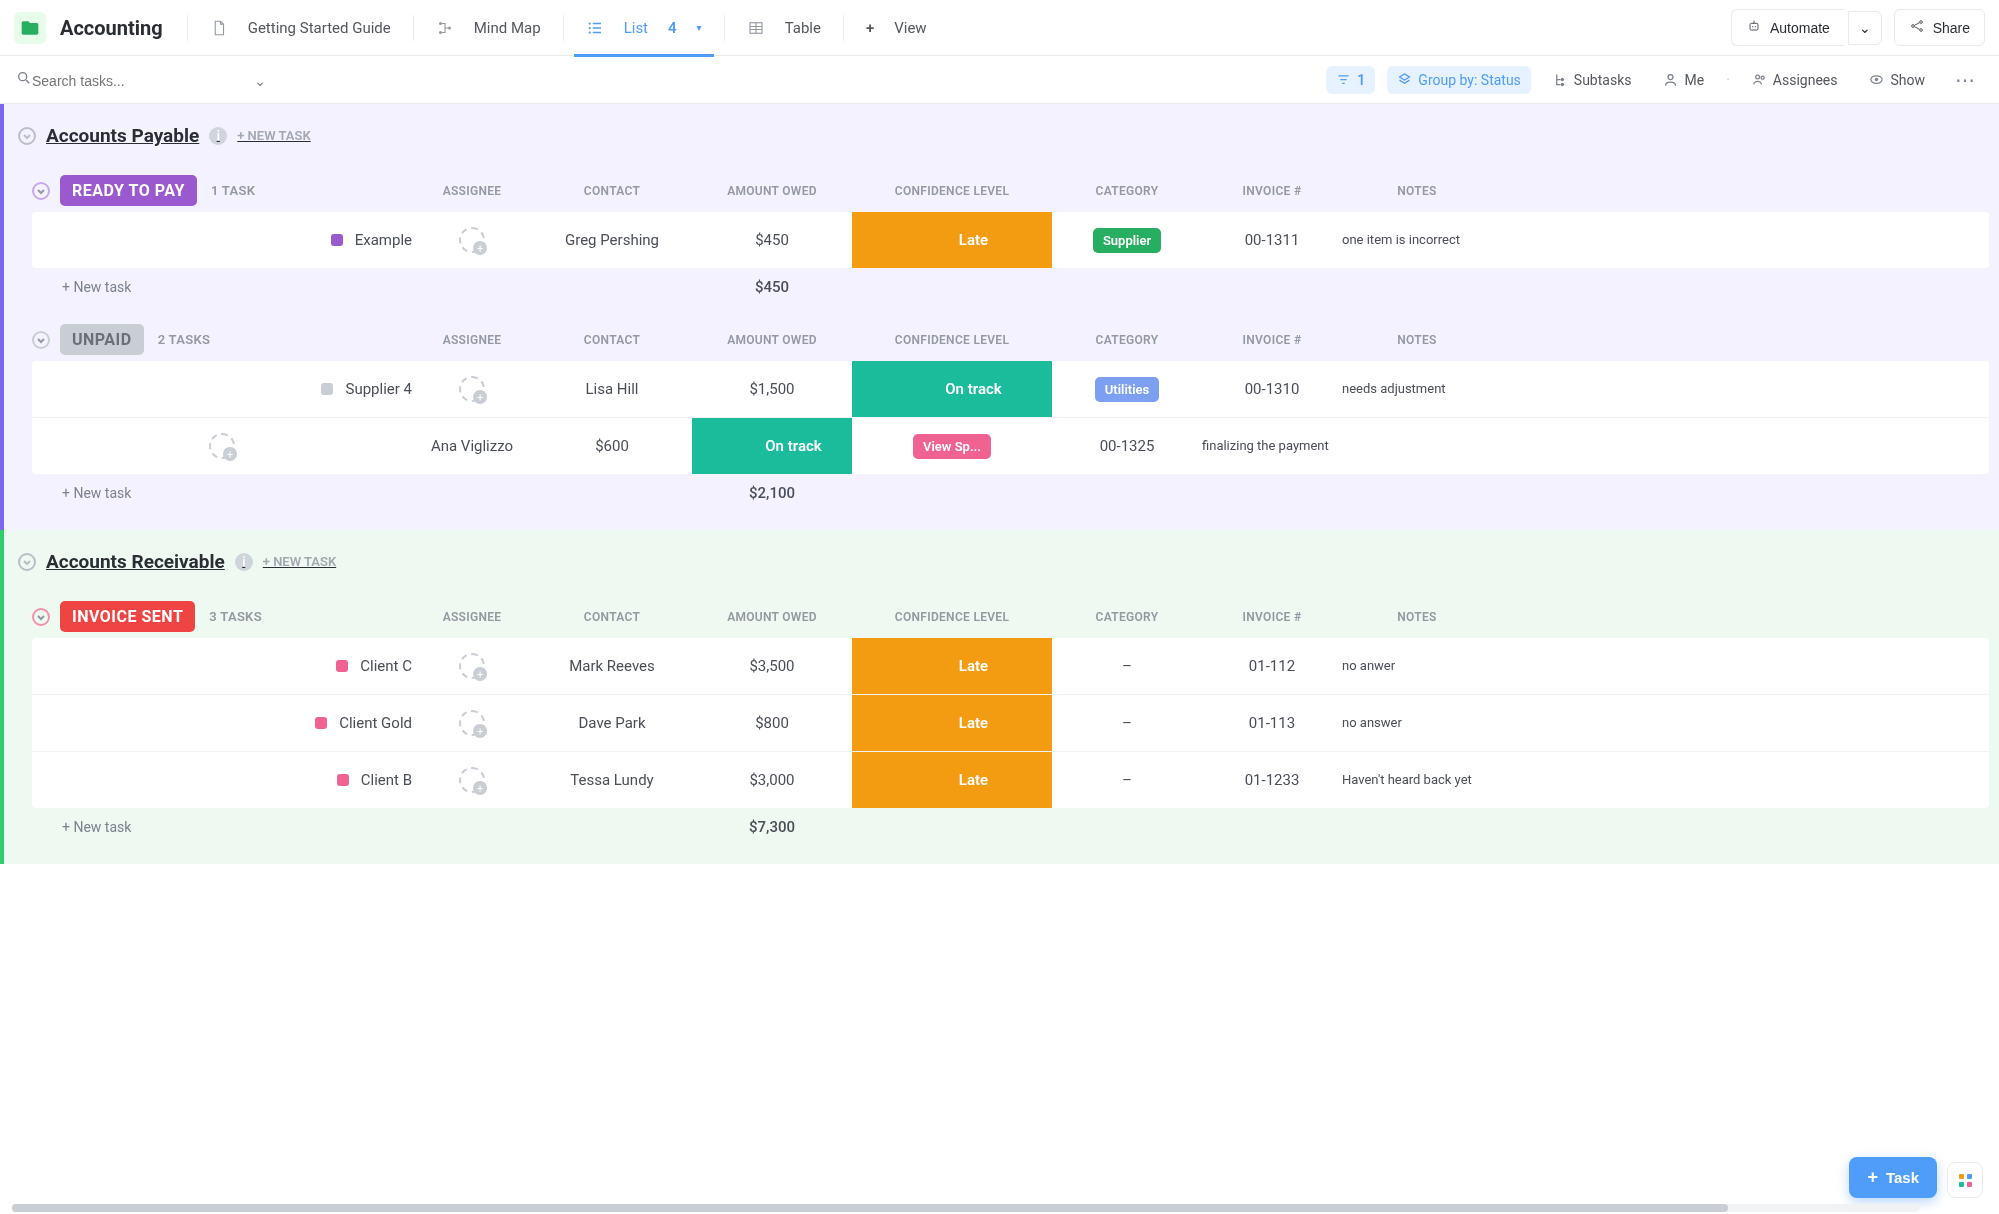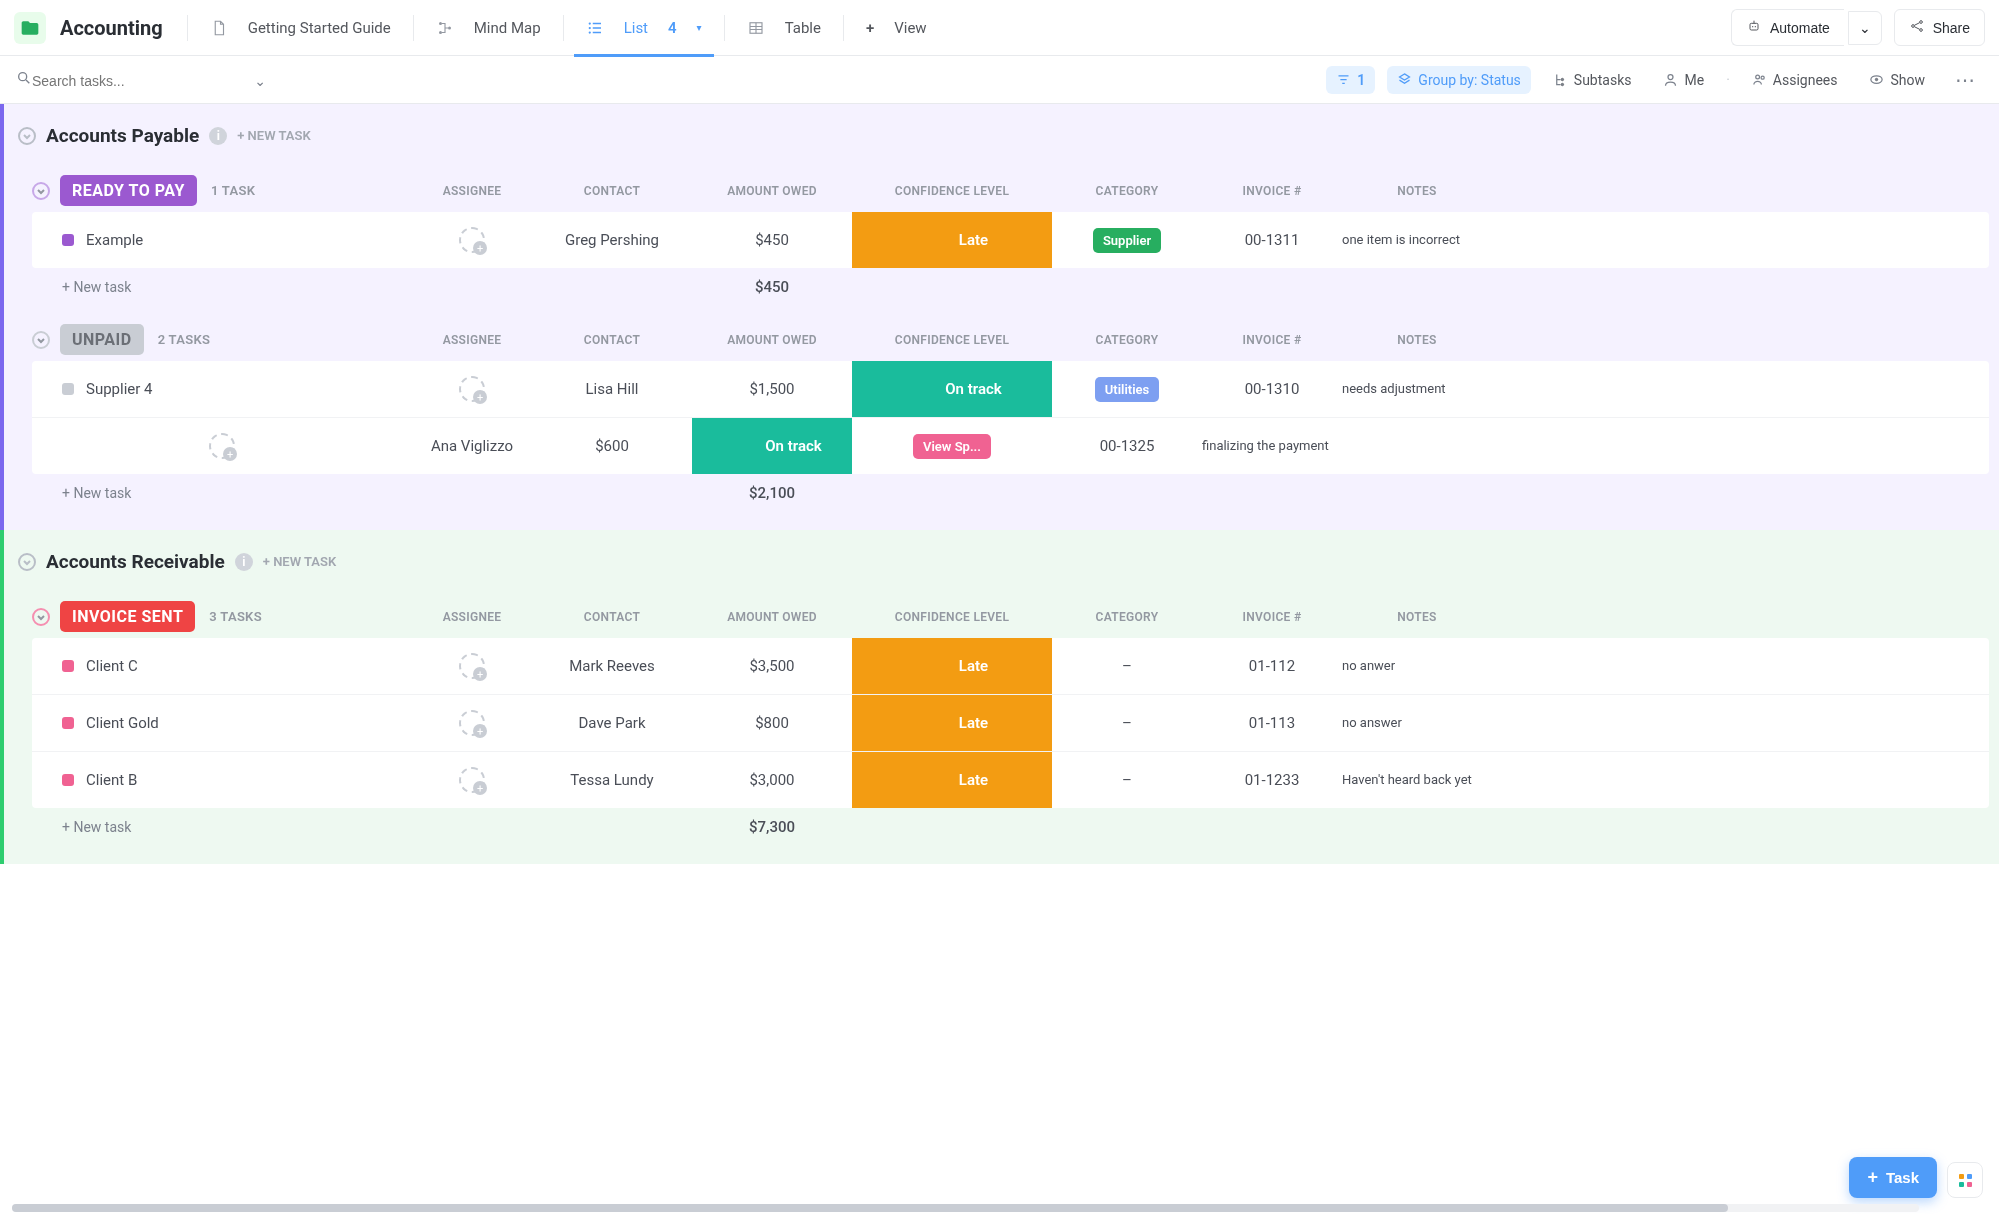--- a/index.html
+++ b/index.html
@@ -31,21 +31,21 @@
   .chip { display:flex; align-items:center; gap:6px; padding:6px 10px; border-radius:6px; font-size:14px; cursor:pointer; color:#54575d;}
   .chip.active { background:#e6f2ff; color:#4f9cf9;}
   .chip svg { width:15px; height:15px; fill:currentColor; stroke:currentColor;}
   .chip .num { font-weight:600;}
   .dots { color:#7c828d; font-size:20px; padding:4px 8px; cursor:pointer;}
   
   
   .section { border-left:4px solid transparent; padding:14px 10px 6px 14px; }
   .section.purple { border-left-color:#7b68ee; background:#f5f2ff;}
   .section.green  { border-left-color:#2ecd6f; background:#eef9f1;}
-  .section-head { display:flex; align-items:center; gap:10px; padding:6px 0 12px 0;}
+  .section-head { display:flex; align-items:center; gap:10px; padding:6px 0 12px 0;text-decoration:underline;}
   .sec-toggle { width:18px; height:18px; border:2px solid #b9bec7; border-radius:50%; display:flex; align-items:center; justify-content:center; color:#b9bec7;}
   .sec-toggle svg{width:10px;height:10px;stroke:#b9bec7;stroke-width:2;fill:none;}
   .section-title { font-size:19px; font-weight:700;}
   .info-dot { width:18px; height:18px; border-radius:50%; background:#d0d4db; color:#fff; display:flex; align-items:center; justify-content:center; font-size:12px; font-weight:700;}
   .new-task-ghost { color:#a2a7b0; font-size:13px; font-weight:600; cursor:pointer;}
   
   
   .group { margin:10px 0 12px 14px;}
   .group-head { display:flex; align-items:center; gap:10px; padding:6px 0;}
   .group-toggle { width:18px; height:18px; border:2px solid #c7a8e8; border-radius:50%; display:flex; align-items:center; justify-content:center;}
@@ -63,21 +63,21 @@
   .cols > div { text-align:center;}
   .cols > div:first-child { text-align:left;}
   .group-head-wrap { display:grid; grid-template-columns: 380px 120px 160px 160px 200px 150px 140px 150px; align-items:center;}
   .group-head-wrap .group-head{grid-column:1;}
   
   
   .rows { background:#fff; border-radius:4px;}
   .row { display:grid; grid-template-columns: 380px 120px 160px 160px 200px 150px 140px 150px; align-items:center; min-height:56px; border-bottom:1px solid #f1f2f4;}
   .row:last-child { border-bottom:none;}
   .cell { text-align:center; font-size:15px; color:#4a4e57; display:flex; align-items:center; justify-content:center; height:56px;}
-  .cell.name { justify-content:flex-start; gap:12px; padding-left:30px;}
+  .cell.name { justify-content:flex-end; gap:12px; padding-left:30px;}
   .cell.name .sq { width:12px; height:12px; border-radius:3px;}
   .sq.purple { background:#9b59d0;}
   .sq.gray   { background:#c9cdD4;}
   .sq.pink   { background:#f06292;}
   .cell.notes { justify-content:flex-start; text-align:left; font-size:13px; color:#4a4e57; line-height:1.3; padding-right:8px;}
   .assignee-dot { width:26px; height:26px; border-radius:50%; border:2px dashed #c9cdD4; position:relative;}
   .assignee-dot::after { content:"+"; position:absolute; right:-4px; bottom:-4px; width:14px; height:14px; border-radius:50%; background:#c9cdD4; color:#fff; font-size:11px; display:flex; align-items:center; justify-content:center;}
   .conf { color:#fff; font-weight:600; font-size:15px; align-self:stretch;padding-left:43px;}
   .conf.late     { background:#f39c12;}
   .conf.ontrack  { background:#1abc9c;}

